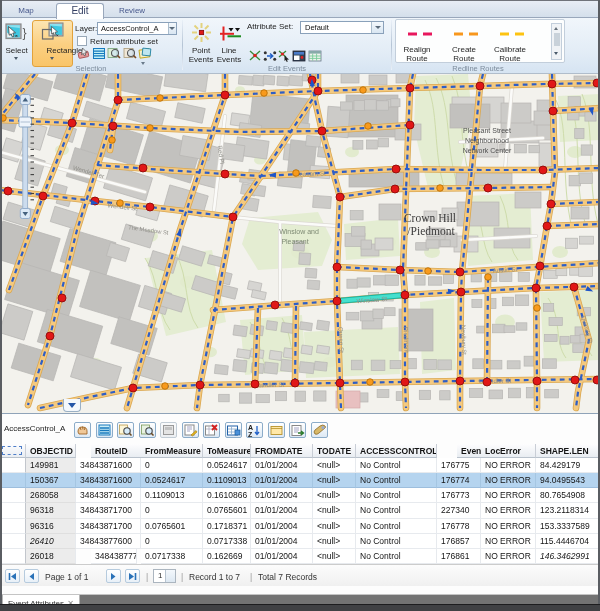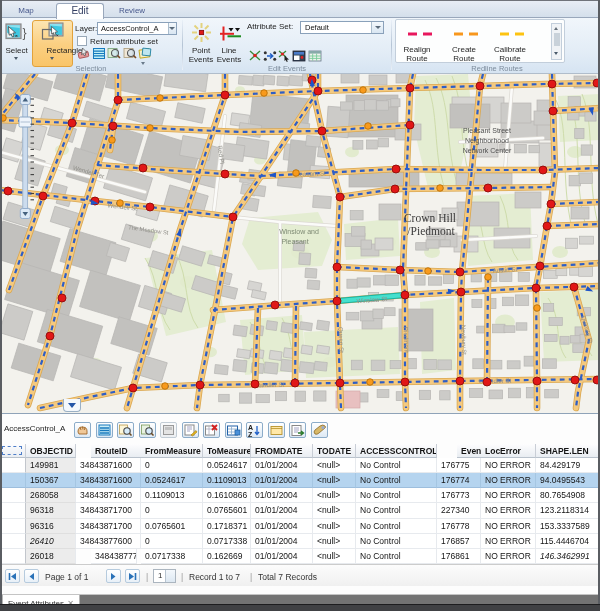--- a/index.html
+++ b/index.html
@@ -199,21 +199,21 @@
     </g>
   </svg>
   <div class="btext" style="left:395px; top:27px; width:44px;">Realign<br>Route</div>
   <div class="btext" style="left:442px; top:27px; width:44px;">Create<br>Route</div>
   <div class="btext" style="left:485px; top:27px; width:50px;">Calibrate<br>Route</div>
   <div class="abs" style="left:551px; top:5px; width:11px; height:37px; background:#f0f3f6; border:1px solid #c2cedb;">
     <div class="dArr" style="left:2px; top:3px; border-top:none; border-bottom:3px solid #66707a;"></div>
     <div class="abs" style="left:1.5px; top:9px; width:6px; height:13px; background:#c9d2da;"></div>
     <div class="dArr" style="left:2px; top:28px;"></div>
   </div>
-  <div class="glabel" style="left:437px;">Redline Routes</div>
+  <div class="glabel" style="left:418px;">Redline Routes</div>
 </div>
 
 <svg class="abs" id="map" viewBox="0 74 600 339" preserveAspectRatio="none" font-family="Liberation Sans, sans-serif">
 <rect x="0" y="74" width="600" height="339" fill="#f3f2ed"></rect>
 <polygon points="250.0,218.0 318.0,212.0 332.0,240.0 322.0,266.0 258.0,270.0 242.0,244.0" fill="#e4edd2"></polygon>
 <polygon points="416.0,76.0 468.0,74.0 472.0,118.0 456.0,190.0 428.0,188.0 414.0,128.0" fill="#e4edd2"></polygon>
 <polygon points="558.0,96.0 600.0,94.0 600.0,140.0 560.0,142.0" fill="#e4edd2"></polygon>
 <polygon points="466.0,196.0 530.0,193.0 533.0,260.0 468.0,266.0" fill="#e4edd2"></polygon>
 <polygon points="146.0,258.0 212.0,250.0 226.0,322.0 166.0,336.0" fill="#e4edd2"></polygon>
 <polygon points="540.0,292.0 600.0,289.0 600.0,360.0 544.0,362.0" fill="#e4edd2"></polygon>

